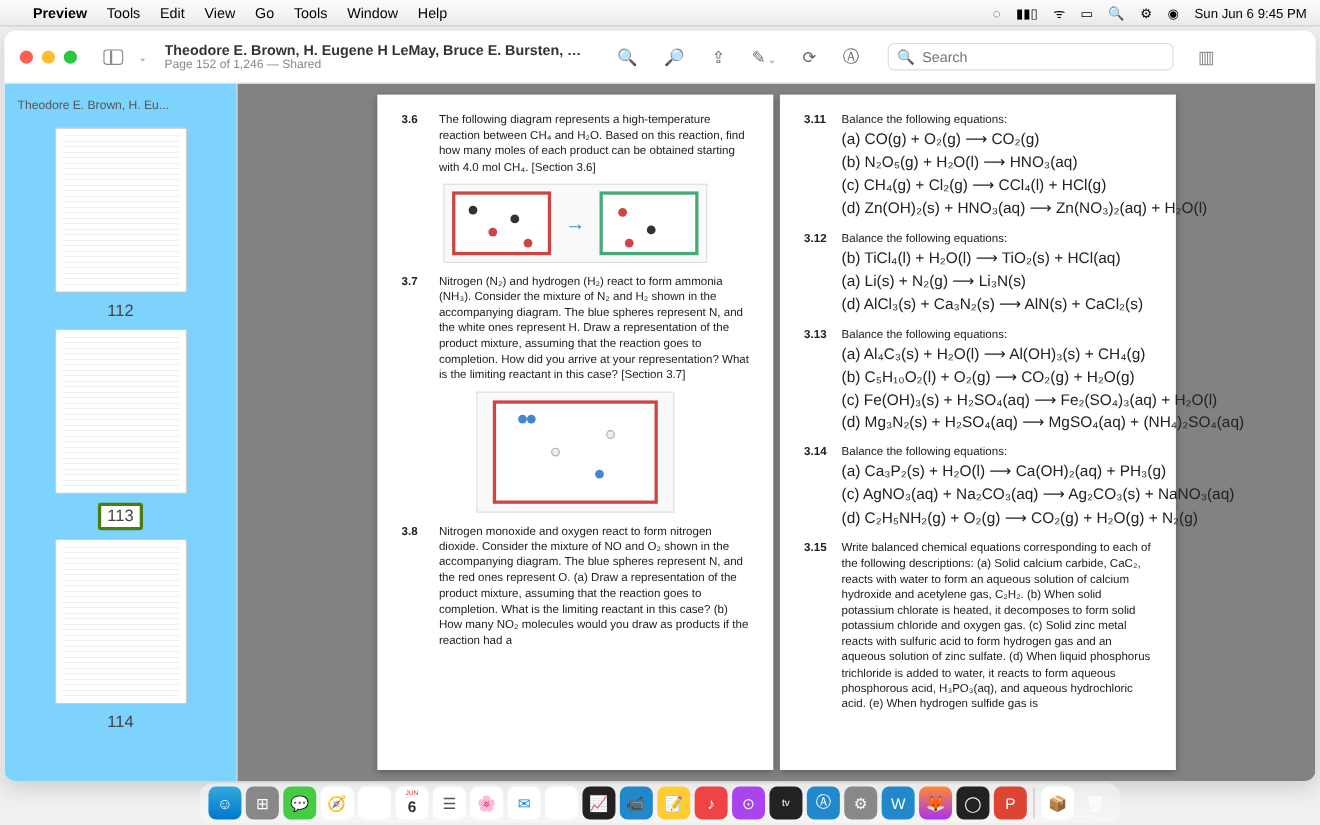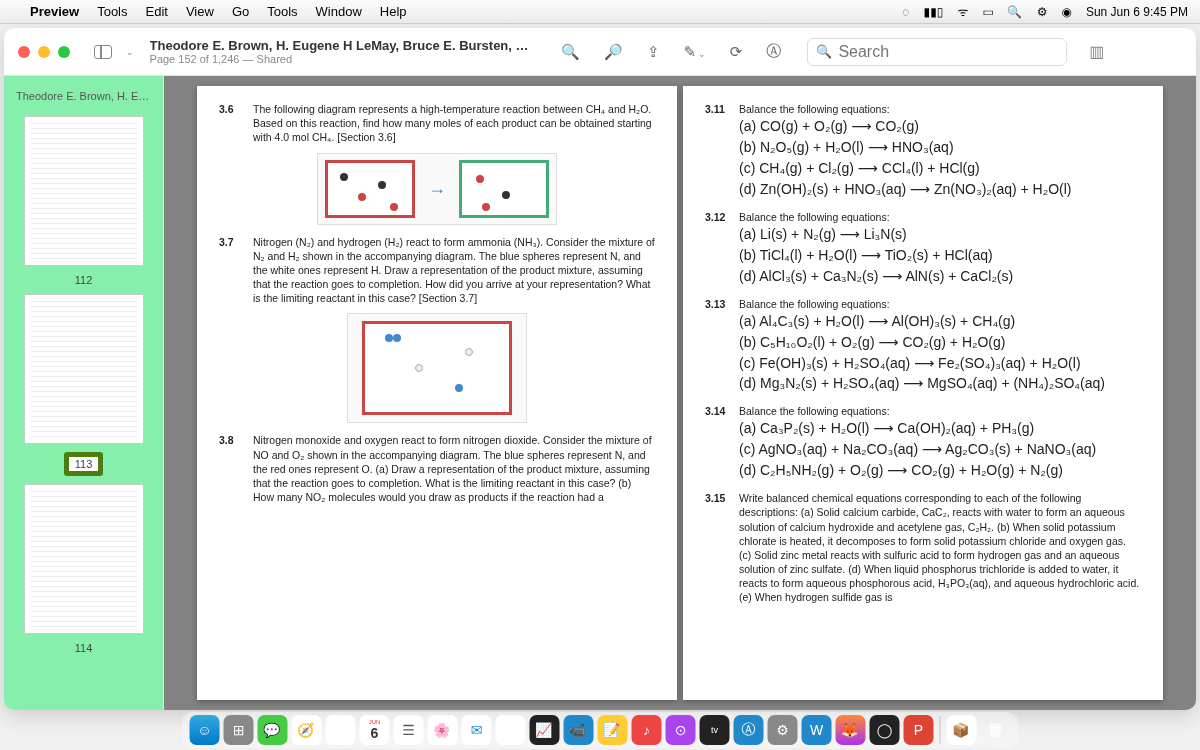--- a/index.html
+++ b/index.html
@@ -14,31 +14,31 @@
 .dot{width:12px;height:12px;border-radius:50%}
 .red{background:#ff5f57}.yel{background:#febc2e}.grn{background:#28c840}
 .titlebar .sidebar-toggle{width:18px;height:14px;border:1.5px solid #888;border-radius:3px;position:relative;margin-left:12px}
 .titlebar .sidebar-toggle::after{content:"";position:absolute;left:5px;top:0;bottom:0;width:1.5px;background:#888}
 .doc-title{font-size:13px;font-weight:600;color:#333;max-width:380px;white-space:nowrap;overflow:hidden;text-overflow:ellipsis}
 .doc-sub{font-size:11px;color:#888}
 .doc-meta{display:flex;flex-direction:column;flex:0 0 auto;margin-left:4px}
 .tb-icons{display:flex;gap:24px;margin-left:20px;align-items:center;color:#666;font-size:15px}
 .tb-icons span{cursor:default}
 .search{margin-left:14px;flex:1;max-width:260px;display:flex;align-items:center;gap:6px;border:1px solid #ddd;border-radius:6px;padding:4px 8px;color:#999;font-size:13px}
-.search input{border:none;outline:none;flex:1;font-size:16px}
+.search input{border:none;outline:none;flex:1;font-size:13px}
 .body{flex:1;display:flex;overflow:hidden}
-.sidebar{width:160px;background:#86efac;border-right:1px solid #e3e3e3;padding:8px;overflow-y:auto}
+.sidebar{width:212px;background:#7dd3fc;border-right:1px solid #e3e3e3;padding:8px;overflow-y:auto}
 .sb-title{font-size:11px;color:#555;padding:6px 4px;white-space:nowrap;overflow:hidden;text-overflow:ellipsis}
 .thumb{width:120px;height:150px;background:#fff;border:1px solid #ccc;margin:8px auto;border-radius:2px;position:relative;overflow:hidden}
 .thumb::before{content:"";position:absolute;inset:6px;background:repeating-linear-gradient(#eee 0,#eee 1px,transparent 1px,transparent 5px)}
-.pg-num{text-align:center;font-size:11px;color:#444;margin-bottom:4px}
-.pg-sel{background:#fff;border:5px solid #4d7c0f;border-radius:3px;padding:1px 6px;display:inline-block;margin:0 auto}
+.pg-num{text-align:center;font-size:15px;color:#444;margin-bottom:4px}
+.pg-sel{background:#fff;border:3px solid #4d7c0f;border-radius:3px;padding:1px 6px;display:inline-block;margin:0 auto}
 .content{flex:1;background:#828282;overflow:auto;display:flex;justify-content:center;padding:10px 4px}
 .pages{display:flex;gap:6px}
-.page{width:480px;background:#fff;box-shadow:0 2px 6px rgba(0,0,0,.3);padding:16px 22px;font-family:Georgia,'Times New Roman',serif;font-size:10.5px;line-height:1.35;color:#222}
+.page{width:360px;background:#fff;box-shadow:0 2px 6px rgba(0,0,0,.3);padding:16px 22px;font-family:Georgia,'Times New Roman',serif;font-size:10.5px;line-height:1.35;color:#222}
 .prob{margin-bottom:10px}
 .prob-head{display:flex;gap:8px}
 .pn{font-weight:700;flex:0 0 26px}
 .pt{flex:1}
 .sub{padding-left:34px}
 .eq{white-space:nowrap;font-size:14px;padding:1px 0}
 .diagram{margin:8px auto;width:240px;height:72px;background:#f9f9f9;border:1px solid #ddd;display:flex;align-items:center;justify-content:space-around;font-size:9px;color:#999}
 .diagram .box{width:90px;height:58px;border:3px solid #c44;background:#fff;position:relative}
 .diagram .box.blue{border-color:#4a7}
 .mol{position:absolute;width:8px;height:8px;border-radius:50%}
@@ -171,22 +171,22 @@
               <div class="eq">(c)  CH₄(g) + Cl₂(g)  ⟶  CCl₄(l) + HCl(g)</div>
               <div class="eq">(d)  Zn(OH)₂(s) + HNO₃(aq)  ⟶  Zn(NO₃)₂(aq) + H₂O(l)</div>
             </div>
           </div>
           <div class="prob">
             <div class="prob-head">
               <div class="pn">3.12</div>
               <div class="pt">Balance the following equations:</div>
             </div>
             <div class="sub">
+              <div class="eq">(b)  TiCl₄(l) + H₂O(l)  ⟶  TiO₂(s) + HCl(aq)</div>
               <div class="eq">(a)  Li(s) + N₂(g)  ⟶  Li₃N(s)</div>
-              <div class="eq">(b)  TiCl₄(l) + H₂O(l)  ⟶  TiO₂(s) + HCl(aq)</div>
               <div class="eq">(d)  AlCl₃(s) + Ca₃N₂(s)  ⟶  AlN(s) + CaCl₂(s)</div>
             </div>
           </div>
           <div class="prob">
             <div class="prob-head">
               <div class="pn">3.13</div>
               <div class="pt">Balance the following equations:</div>
             </div>
             <div class="sub">
               <div class="eq">(a)  Al₄C₃(s) + H₂O(l)  ⟶  Al(OH)₃(s) + CH₄(g)</div>

